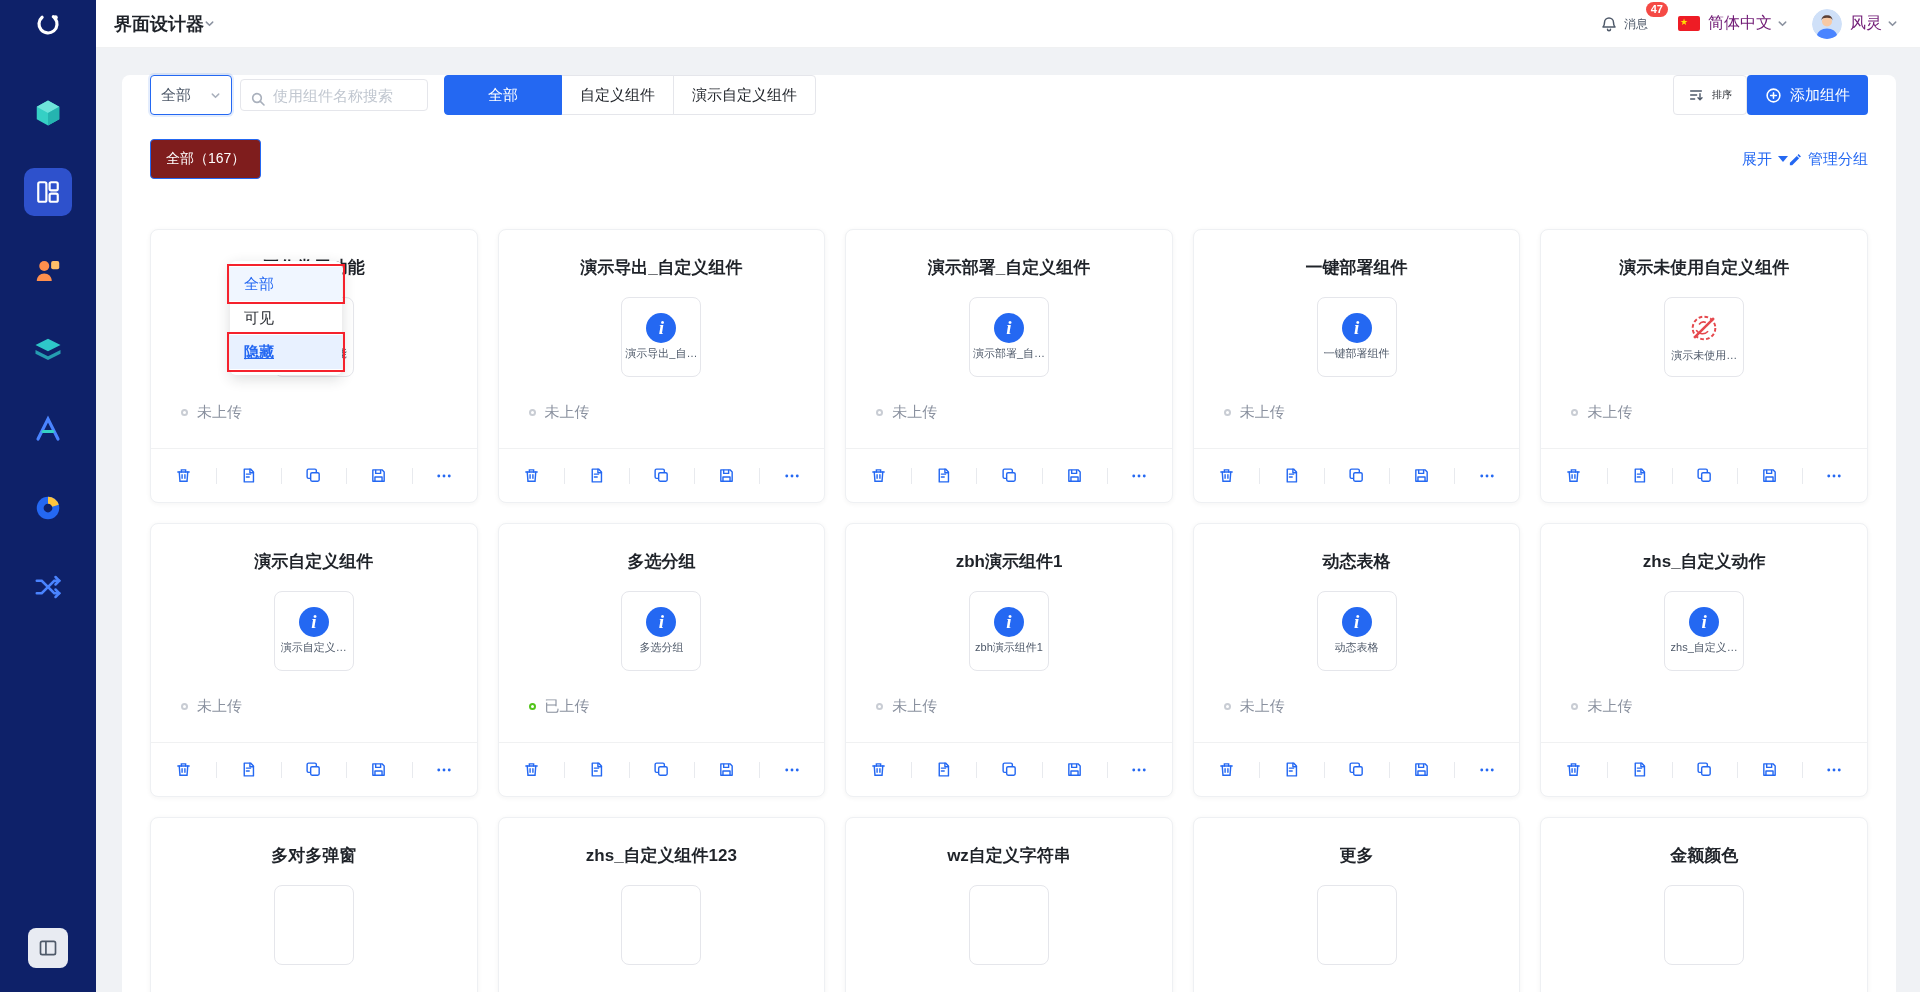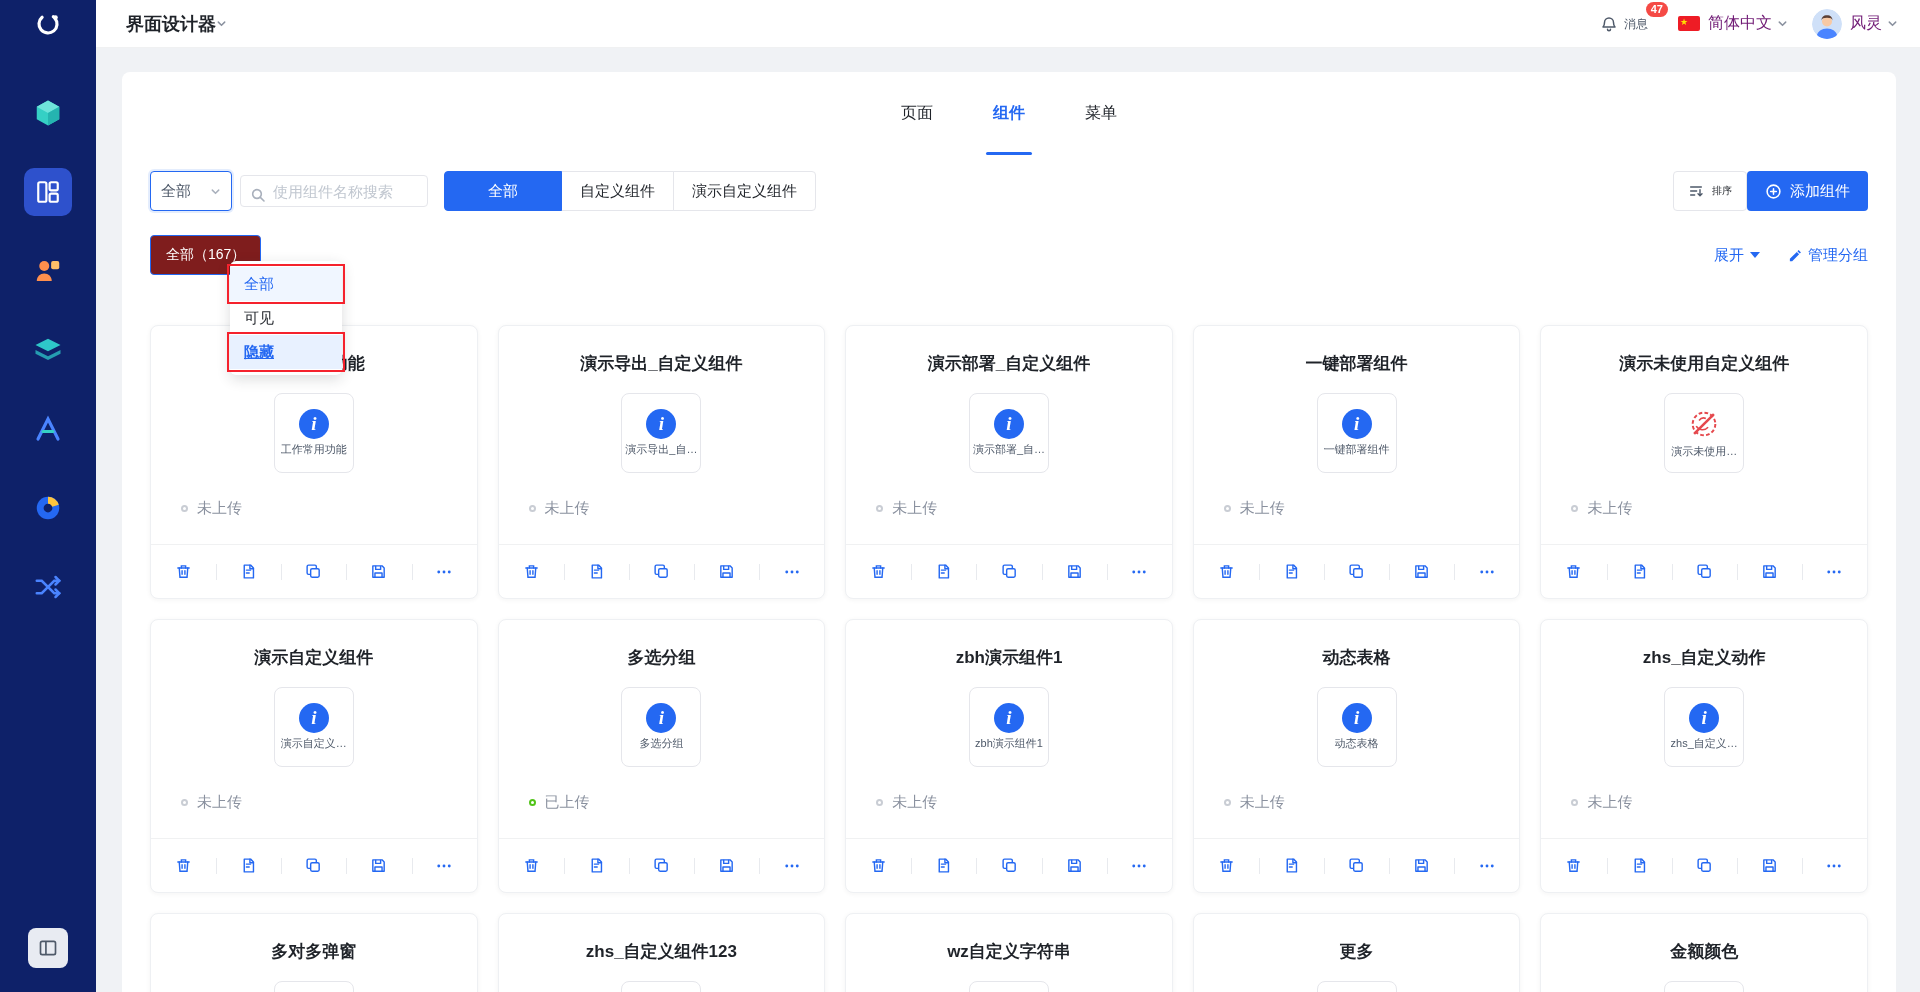--- a/index.html
+++ b/index.html
@@ -2,21 +2,21 @@
 <html><head>
 <meta charset="utf-8">
 <style>
   * { margin:0; padding:0; box-sizing:border-box; }
   html,body { width:1920px; height:992px; overflow:hidden; }
   body { font-family:"Liberation Sans", sans-serif; background:#f0f2f5; color:#1f2329; position:relative; }
 
   
   .header { position:absolute; top:0; left:0; width:1920px; height:48px; background:#fff; display:flex; align-items:center; z-index:20; border-bottom:1px solid #f0f1f2; }
   .logo-box { width:96px; height:48px; background:#0E2169; display:flex; align-items:center; justify-content:center; flex-shrink:0; }
-  .app-title-wrap { display:flex; align-items:center; gap:0; margin-left:30px; }
+  .app-title-wrap { display:flex; align-items:center; gap:0; margin-left:18px; }
   .app-title { font-size:18px; font-weight:bold; color:#1f2329; }
   .header-right { margin-left:auto; display:flex; align-items:center; padding-right:22px; }
   .bell-wrap { display:flex; align-items:center; }
   .msg-wrap { position:relative; margin-left:6px; margin-right:30px; }
   .msg-label { font-size:12px; color:#4e5969;margin-top:36px; }
   .msg-badge { position:absolute; top:-12px; right:-20px; background:#F54A45; color:#fff; font-size:11px; line-height:15px; padding:0 5px; border-radius:8px; font-weight:bold; }
   .flag { width:22px; height:15px; background:#EE1C25; border-radius:2px; position:relative; margin-right:8px; flex-shrink:0; }
   .flag .star { position:absolute; left:2px; top:-1px; color:#FFDE00; font-size:9px; line-height:15px; }
   .lang-label, .user-label { font-size:16px; color:#701a75; }
   .chev { margin-left:5px; display:flex; align-items:center; }
@@ -49,21 +49,21 @@
   .seg .seg-btn { height:40px; border:1px solid #e5e6eb; background:#fff; font-size:15px; color:#1f2329; padding:0 18px; margin-left:-1px; display:flex; align-items:center; white-space:nowrap; font-family:"Liberation Sans",sans-serif; }
   .seg .seg-btn:first-child { border-radius:4px 0 0 4px; margin-left:0; min-width:118px; justify-content:center; }
   .seg .seg-btn:last-child { border-radius:0 4px 4px 0; }
   .seg .seg-btn.active { background:#2468F2; border-color:#2468F2; color:#fff; position:relative; z-index:1; border-radius:4px 0 0 4px; }
   .sort-btn { margin-left:auto; height:40px; border:1px solid #e5e6eb; border-radius:4px; background:#fff; display:flex; align-items:center; gap:8px; padding:8px 14px; font-size:10px; color:#1f2329; }
   .add-btn { height:40px; border:none; border-radius:4px; background:#2468F2; color:#fff; display:flex; align-items:center; gap:8px; padding:0 18px; font-size:15px; font-family:"Liberation Sans",sans-serif; }
 
   .chips-row { display:flex; align-items:center; margin-top:24px; padding:0 28px; height:40px; gap:12px; }
   .chip { height:40px; display:flex; align-items:center; padding:0 15px; border:1px solid #e5e6eb; border-radius:4px; background:#fff; font-size:14px; color:#1f2329; white-space:nowrap; flex-shrink:0; }
   .chip.active { background:#7f1d1d; border-color:#2468F2; color:#fff; }
-  .chips-right { margin-left:auto; display:flex; align-items:center; gap:28px; flex-shrink:0; }
+  .chips-right { margin-left:auto; display:flex; align-items:center; flex-shrink:0; }
   .expand-link { display:flex; align-items:center; gap:6px; color:#2468F2; font-size:15px; }
   .tri-down { width:0; height:0; border-left:5px solid transparent; border-right:5px solid transparent; border-top:6px solid #2468F2; }
   .manage-link { display:flex; align-items:center; gap:5px; color:#2468F2; font-size:15px; }
 
   
   .dropdown { position:absolute; left:134px; top:213px; width:112px; background:#fff; border-radius:6px; box-shadow:0 4px 14px rgba(31,35,41,.16); padding:6px 0; z-index:50; }
   .dd-option { height:34px; display:flex; align-items:center; padding:0 14px; font-size:15px; color:#1f2329; }
   .dd-option.selected { background:#F0F6FF; color:#2468F2; }
   .dd-option.highlighted { background:#E8F1FF; color:#2468F2; text-decoration:underline; font-weight:bold; }
   .dd-option.annotated { outline:2px solid #F5222D; outline-offset:1px; position:relative; z-index:2; }
@@ -211,25 +211,20 @@
           <rect x="3" y="4" width="18" height="16" rx="2"></rect>
           <path d="M9.5 4v16"></path>
         </svg>
     </span>
   </div>
 </div>
 
 <div class="main">
   <div class="panel">
 
-    <div class="tabs">
-        <div class="tab">页面</div>
-        <div class="tab active">组件</div>
-        <div class="tab">菜单</div>
-      </div>
 
     <div class="controls">
       <div class="vis-select">
         <span class="val">全部</span>
         <span class="ico">
           <svg width="11" height="11" viewBox="0 0 12 12" fill="none" stroke="#a9b0bc" stroke-width="1.6" stroke-linecap="round">
               <path d="M2.5 4.5L6 8l3.5-3.5"></path>
             </svg>
         </span>
       </div>

